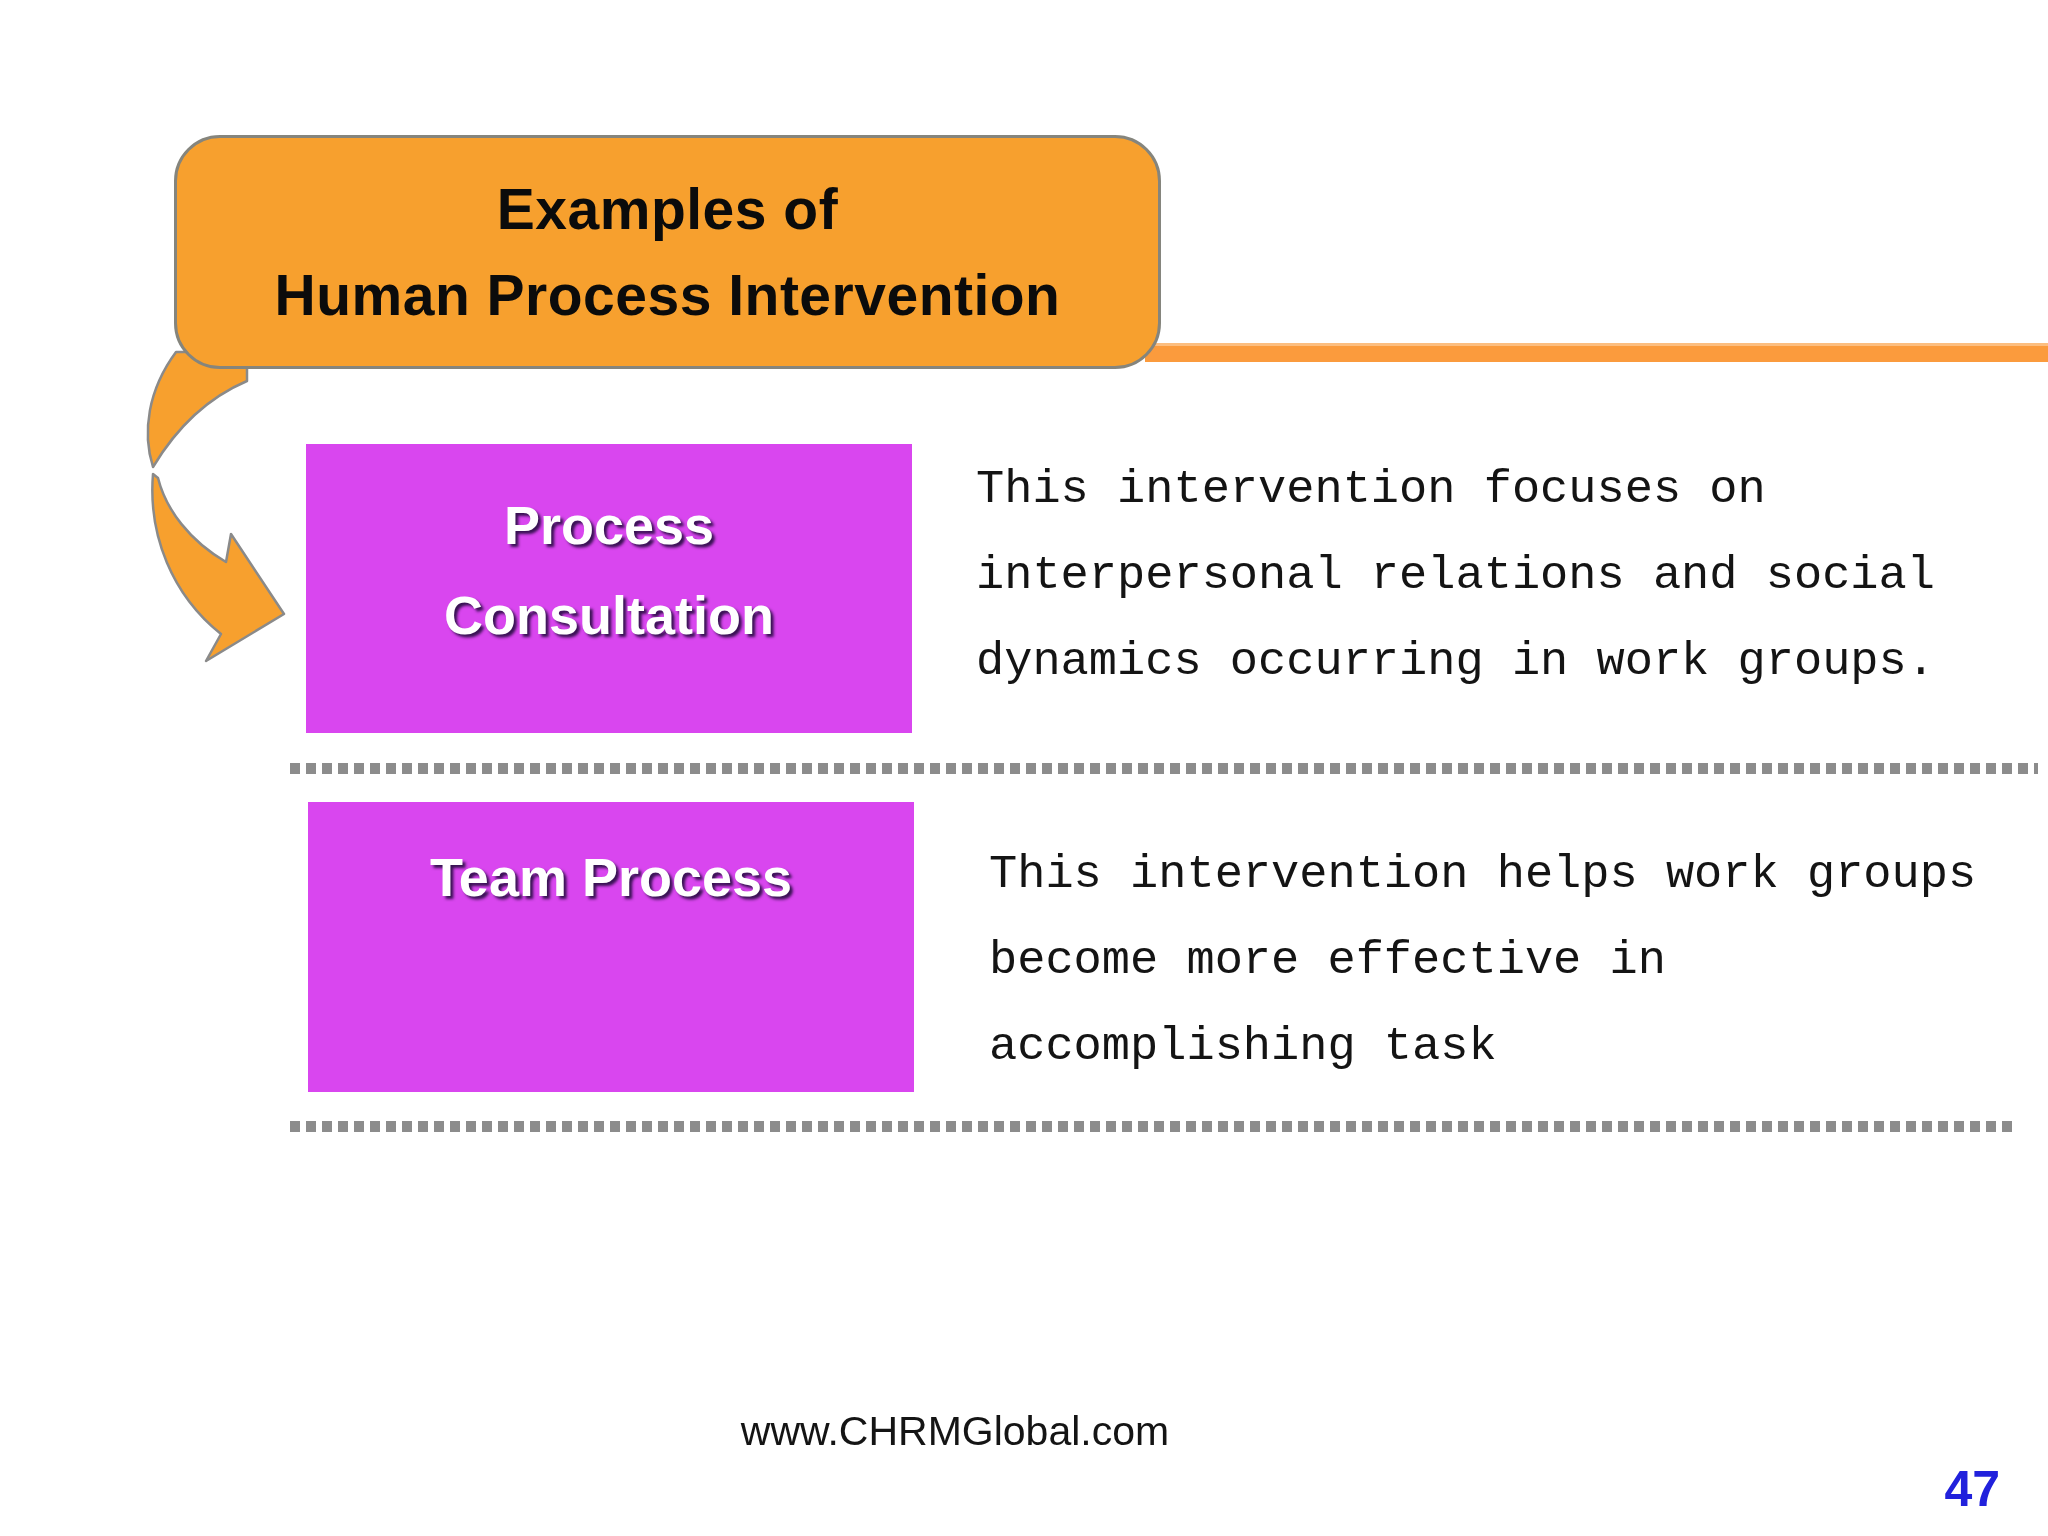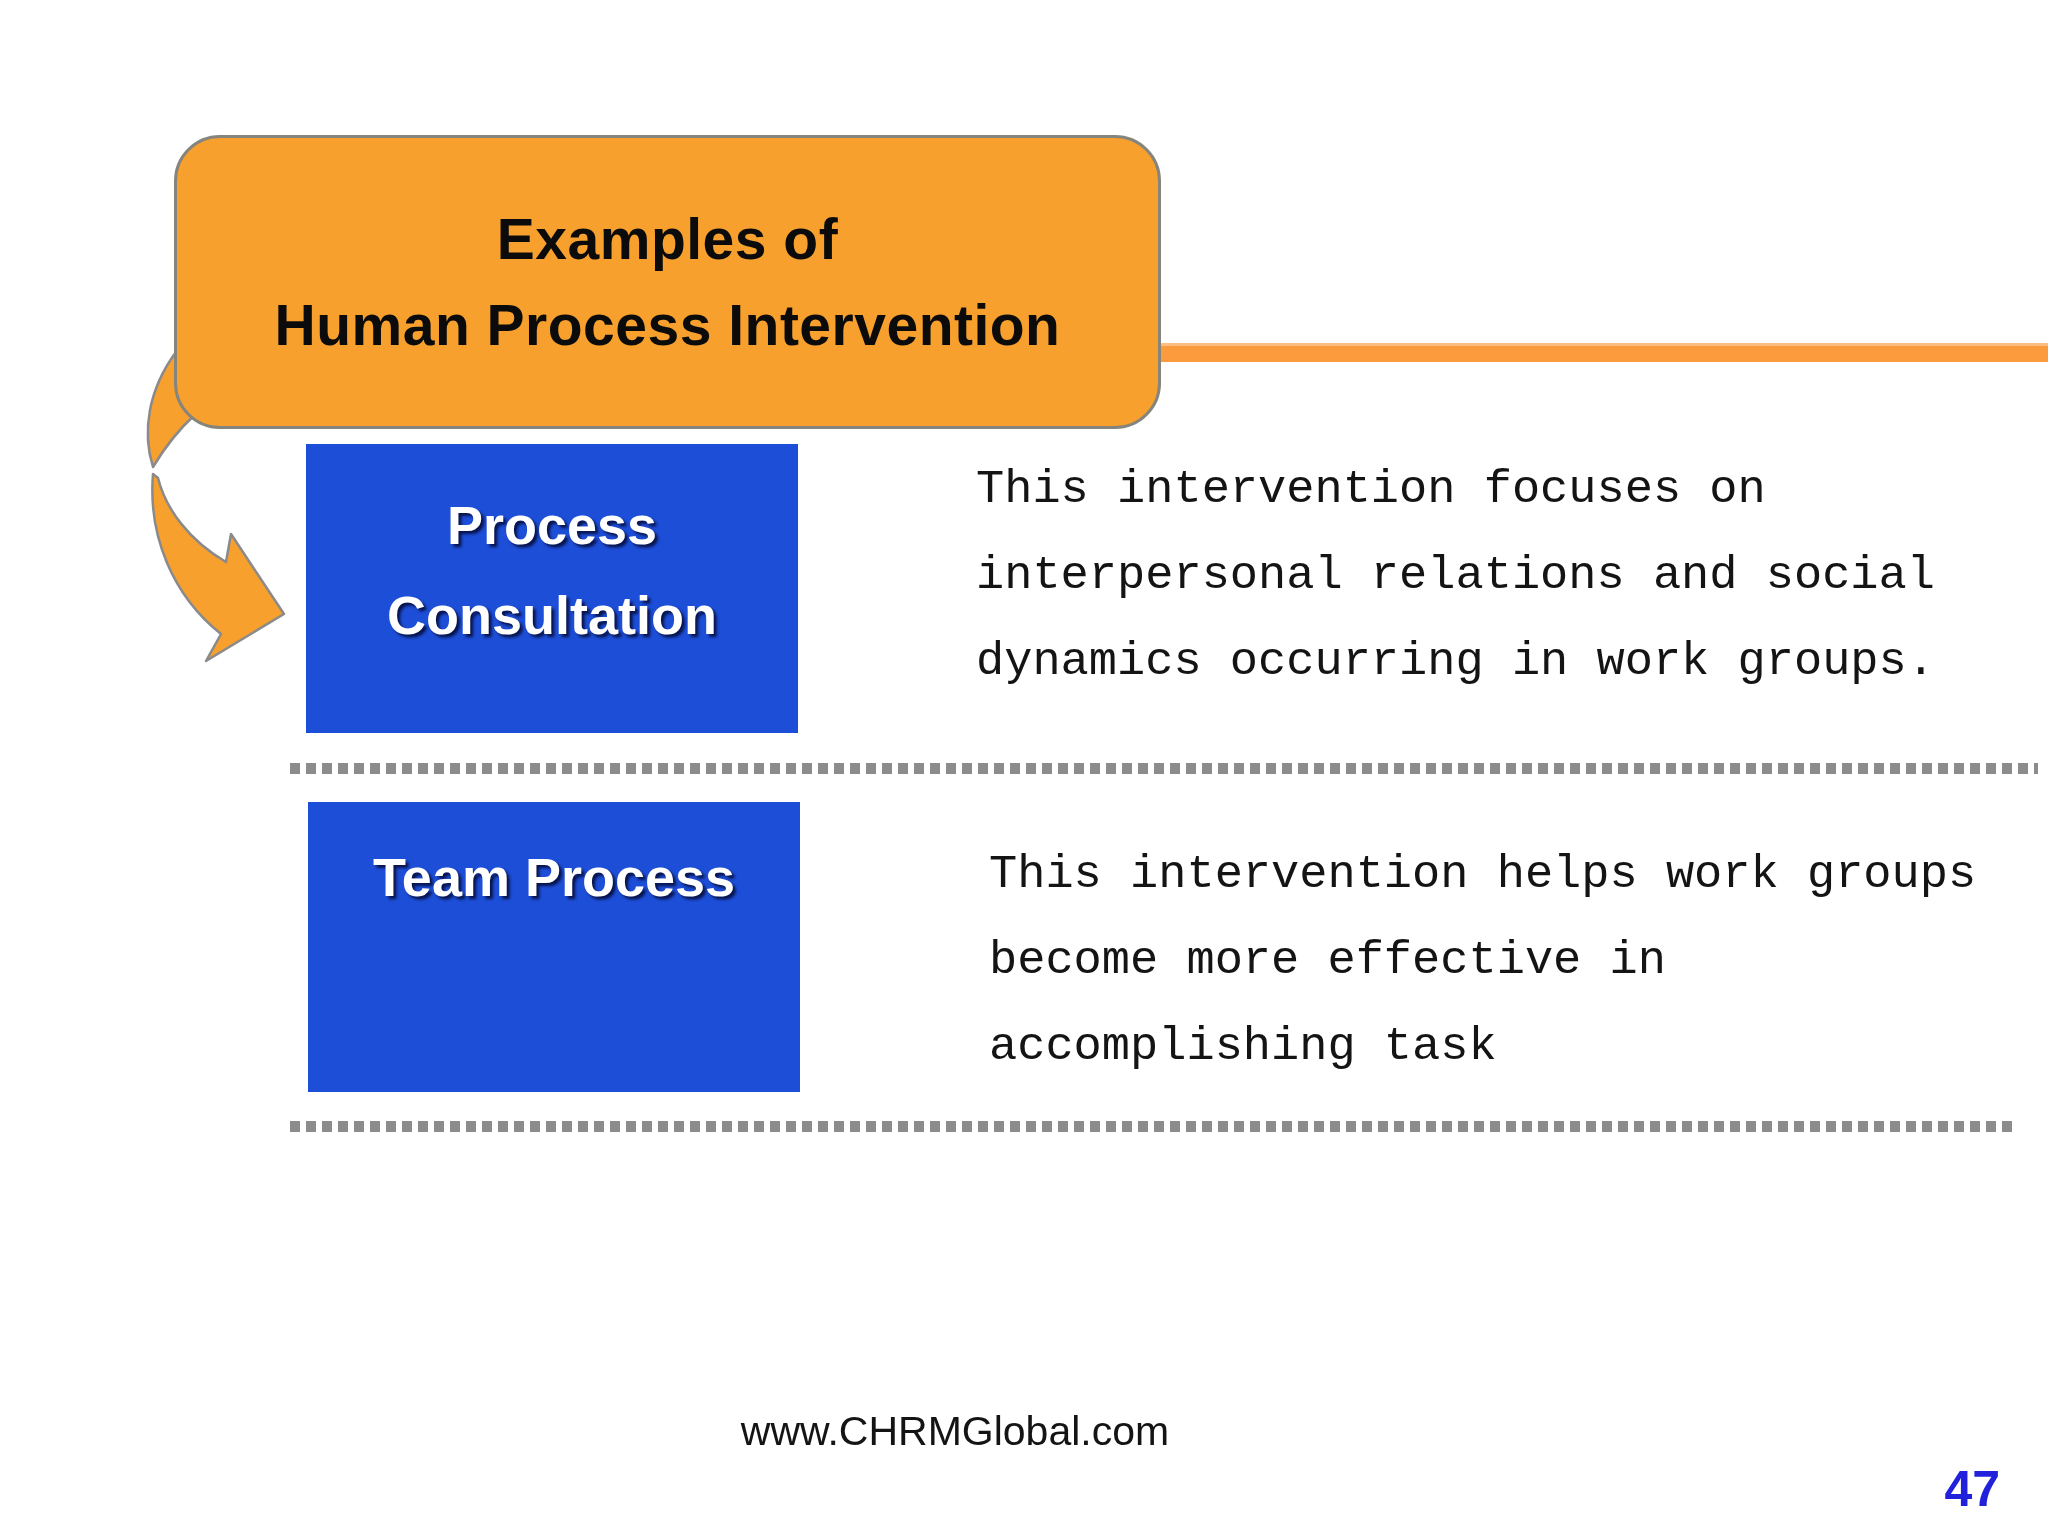--- a/index.html
+++ b/index.html
@@ -29,21 +29,21 @@
     left: 0; top: 0;
     width: 2048px; height: 1536px;
     z-index: 1;
     pointer-events: none;
   }
 
   
   .title-banner {
     position: absolute;
     left: 174px; top: 135px;
-    width: 987px; height: 294px;
+    width: 987px; height: 234px;
     box-sizing: border-box;
     background: #F7A02E;
     border: 3px solid #85857D;
     border-radius: 46px;
     z-index: 2;
     display: flex;
     flex-direction: column;
     justify-content: center;
     text-align: center;
   }
@@ -51,22 +51,22 @@
     font-size: 57px;
     font-weight: 700;
     line-height: 86px;
     color: #0b0b0b;
     letter-spacing: 0.5px;
   }
 
   
   .label-box {
     position: absolute;
-    width: 492px;
-    background: #1d4ed8;
+    width: 606px;
+    background: #d946ef;
     z-index: 2;
     text-align: center;
     box-sizing: border-box;
   }
   .label-box .label-text {
     white-space: pre-line;
     font-size: 54px;
     font-weight: 700;
     line-height: 90px;
     color: #ffffff;

